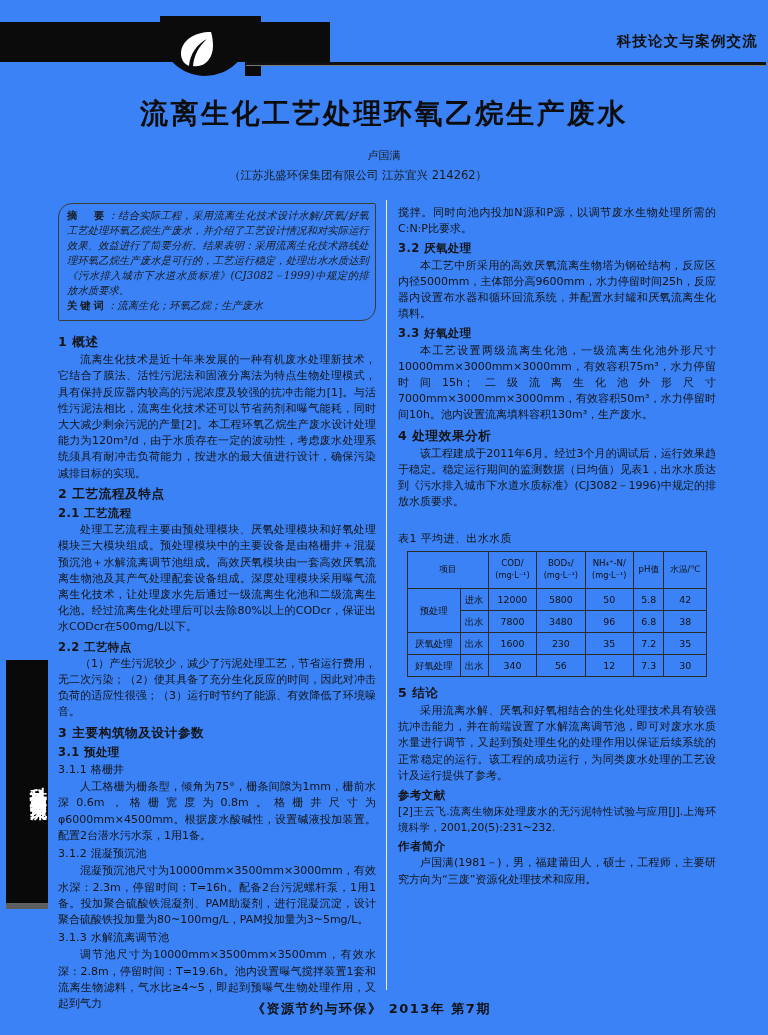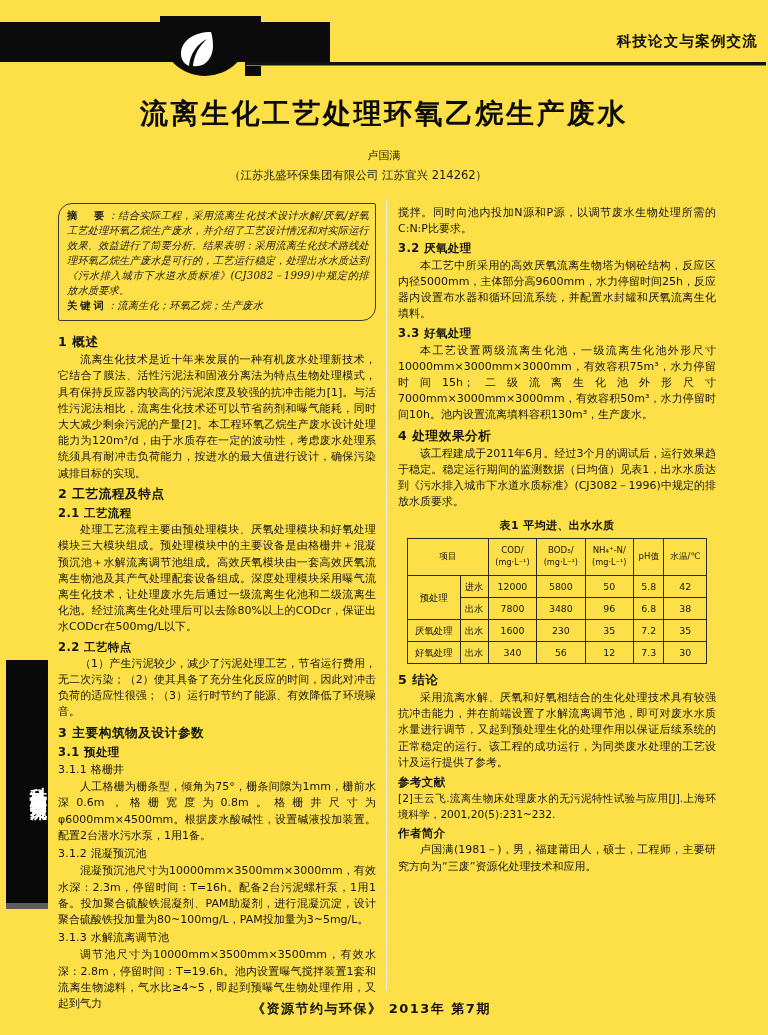--- a/index.html
+++ b/index.html
@@ -2,21 +2,21 @@
 <html><head>
 <meta charset="utf-8">
 <style>
   html,body{margin:0;padding:0;background:#fff;}
   body{
     width:768px;height:1035px;position:relative;overflow:hidden;
     font-family:"DejaVu Sans","Liberation Sans",sans-serif;
     color:#161616;
     -webkit-font-smoothing:none;
   }
-  .page{position:absolute;inset:0;background:#fde047;}
+  .page{position:absolute;inset:0;background:#3b82f6;}
 
   
   .hdr{position:absolute;left:0;top:22px;width:768px;height:42px;}
   .hdr-bar{position:absolute;left:0;top:0;width:330px;height:40px;background:#0b0b0b;}
   .hdr-logo{position:absolute;left:160px;top:-6px;width:90px;height:60px;background:#0b0b0b;
     border-radius:0 0 46px 46px;}
   .hdr-leaf{position:absolute;left:15px;top:14px;width:40px;height:38px;}
   .hdr-bar2{position:absolute;left:245px;top:-6px;width:16px;height:60px;background:#0b0b0b;}
   .hdr-rule{position:absolute;left:246px;top:40px;width:520px;height:3px;background:#111;}
   .hdr-rule2{position:absolute;left:246px;top:43px;width:520px;height:1px;background:#777;}
@@ -42,21 +42,21 @@
   .col{position:absolute;width:318px;font-size:11px;line-height:16.2px;text-align:justify;color:#141414;}
   .col-l{left:58px;top:330px;}
   .col-r{left:398px;top:205px;}
   .p{text-indent:2em;margin:0;}
   .h1{font-size:12.6px;font-weight:bold;margin:4px 0 2px;letter-spacing:.6px;}
   .h2{font-size:11.5px;font-weight:bold;margin:3px 0 1px;letter-spacing:.4px;}
   .h3{font-size:11px;margin:2px 0 1px;letter-spacing:.2px;}
   .ref-line{margin:0;text-indent:0;font-size:10.6px;line-height:15.4px;}
 
   
-  .tbl-cap{text-align:center;font-size:11px;font-weight:bold;margin:7px 0 4px;letter-spacing:.4px;}
+  .tbl-cap{text-align:left;font-size:11px;font-weight:normal;margin:20px 0 4px;letter-spacing:.4px;}
   table.dt{border-collapse:collapse;width:300px;margin:4px auto;font-size:9px;
     font-family:"DejaVu Sans",sans-serif;}
   table.dt td,table.dt th{border:1px solid #2a2a2a;text-align:center;vertical-align:middle;
     padding:2px 1px;font-weight:normal;color:#111;line-height:11.5px;}
   table.dt thead td{height:32px;font-size:8.6px;}
   table.dt tbody td{height:17px;font-size:9.4px;}
   .un{display:block;font-size:8.2px;}
 
   
   .side{position:absolute;left:6px;top:660px;width:42px;height:243px;background:#090909;}

